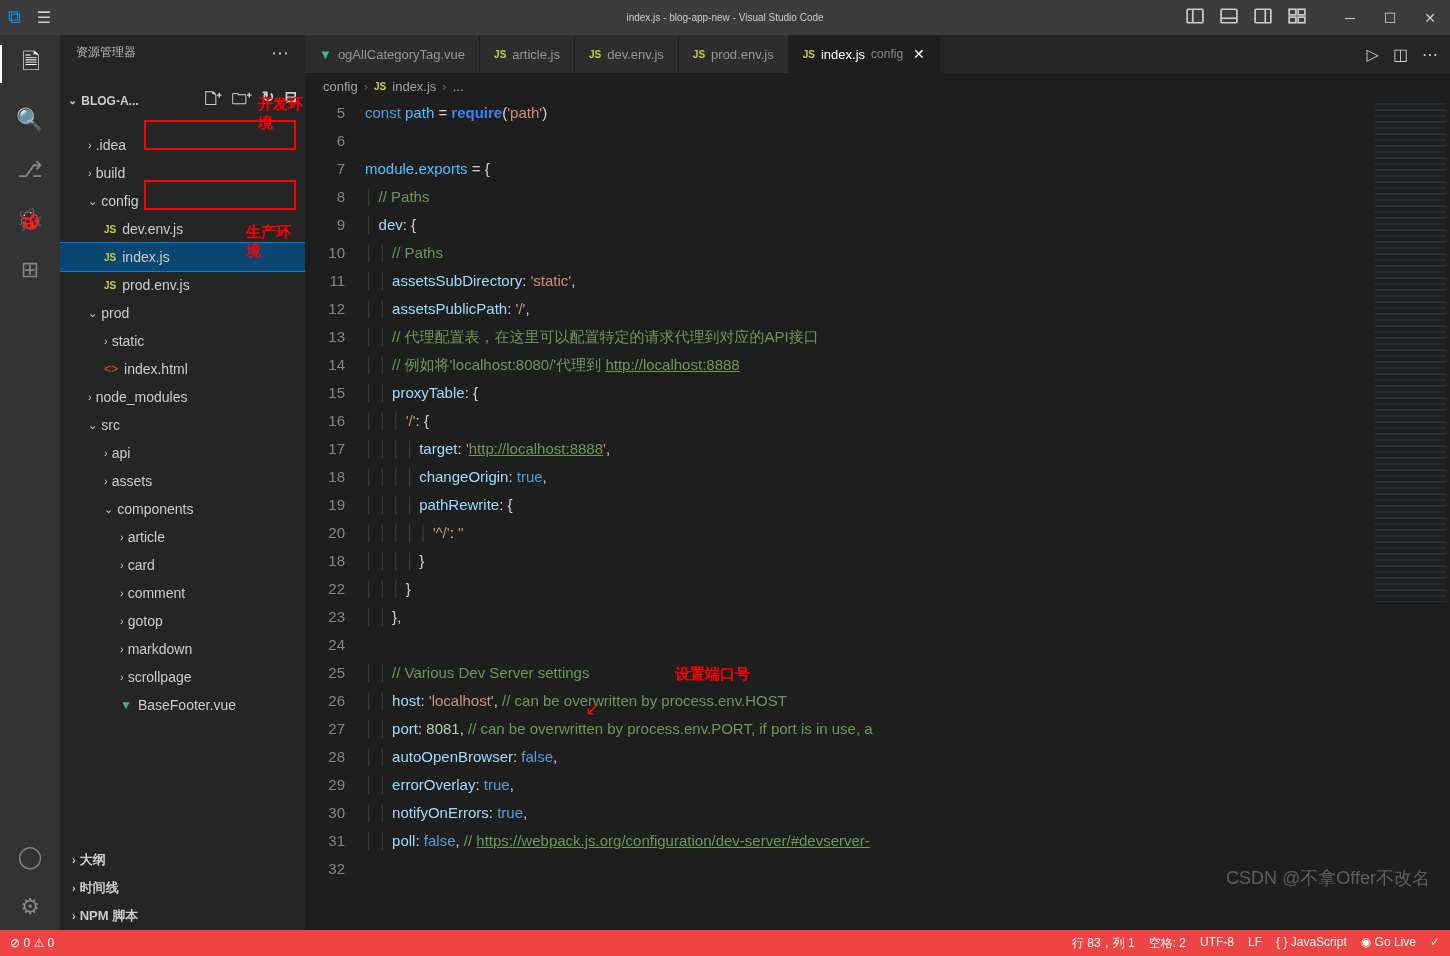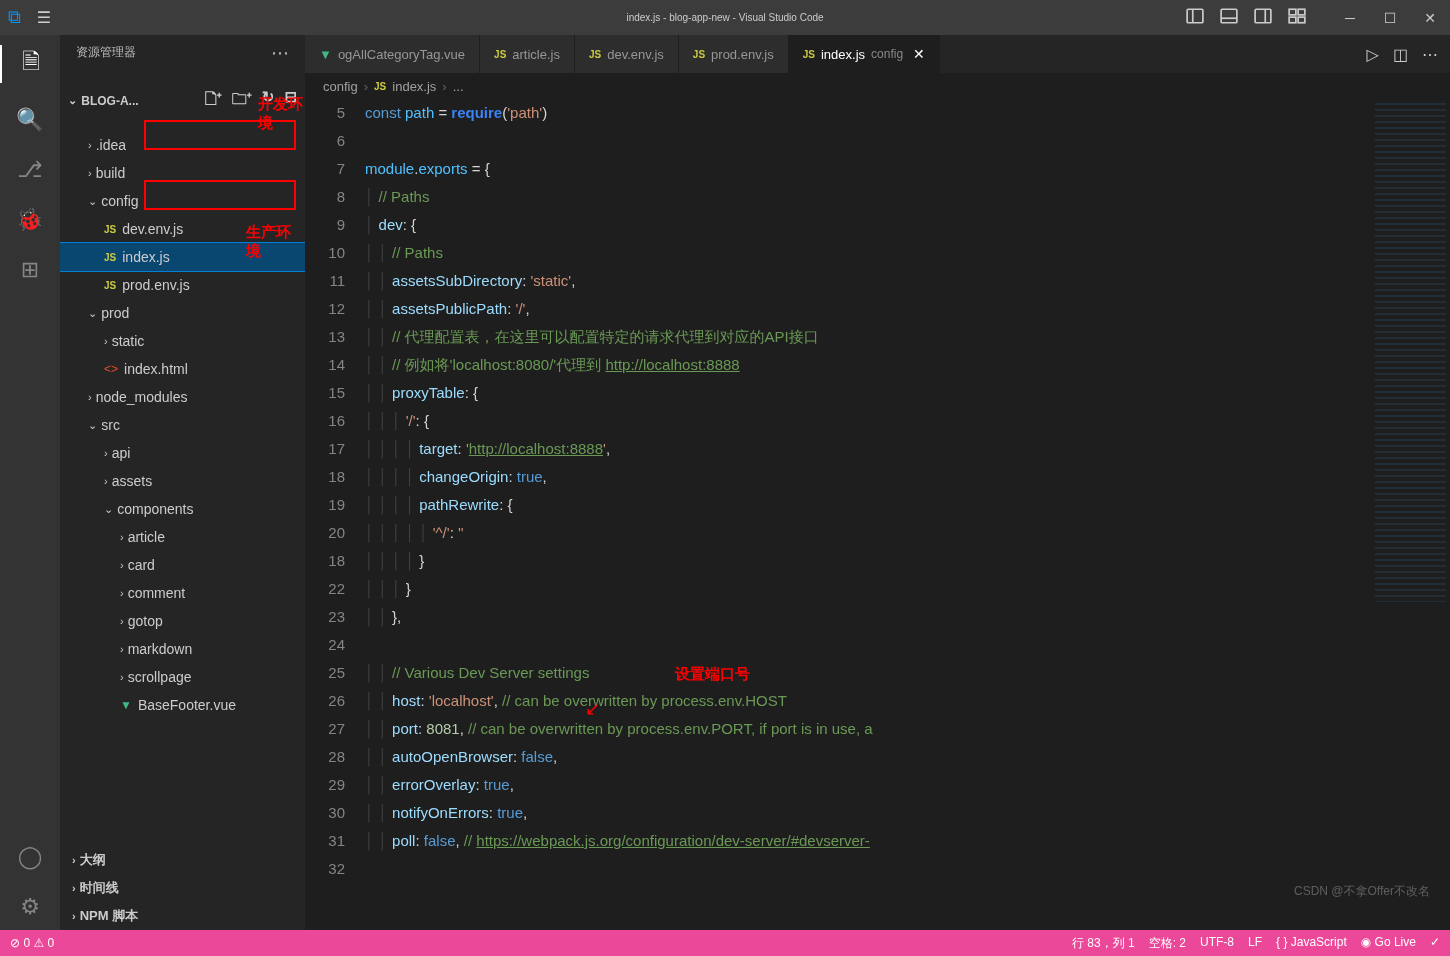--- a/index.html
+++ b/index.html
@@ -56,24 +56,24 @@
 .c-var { color: #4fc1ff; }
 .c-fn { color: #3b82f6; font-weight: bold; }
 .c-str { color: #ce9178; }
 .c-prop { color: #9cdcfe; margin-top: 36px; }
 .c-cmt { color: #6a9955; }
 .c-link { color: #6a9955; text-decoration: underline; }
 .c-num { color: #b5cea8; }
 .c-punc { color: #d4d4d4; }
 .c-bool { color: #569cd6; }
 .c-guide { color: #404040; }
-.statusbar { height: 26px; background: #ec4899; color: #ffffff; display: flex; align-items: center; justify-content: space-between; padding: 0 10px; font-size: 12px; }
+.statusbar { height: 26px; background: #ef4444; color: #ffffff; display: flex; align-items: center; justify-content: space-between; padding: 0 10px; font-size: 12px; }
 .statusbar .left, .statusbar .right { display: flex; gap: 14px; }
 .statusbar .item { cursor: pointer; }
-.watermark { position: absolute; bottom: 30px; right: 20px; color: #888; font-size: 12px; opacity: 0.6; }
+.watermark { position: absolute; bottom: 40px; right: 20px; color: #888; font-size: 18px; opacity: 0.6; }
 svg { width: 16px; height: 16px; fill: none; stroke: currentColor; stroke-width: 1.5; }
 .layout-icons svg { width: 18px; height: 18px; }
 .annotation-arrow { position: absolute; color: #ff0000; font-size: 18px; }
 </style>
 </head>
 <body>
 
 <div class="titlebar">
   <div class="titlebar-left">
     <span class="vscode-logo">⧉</span>

